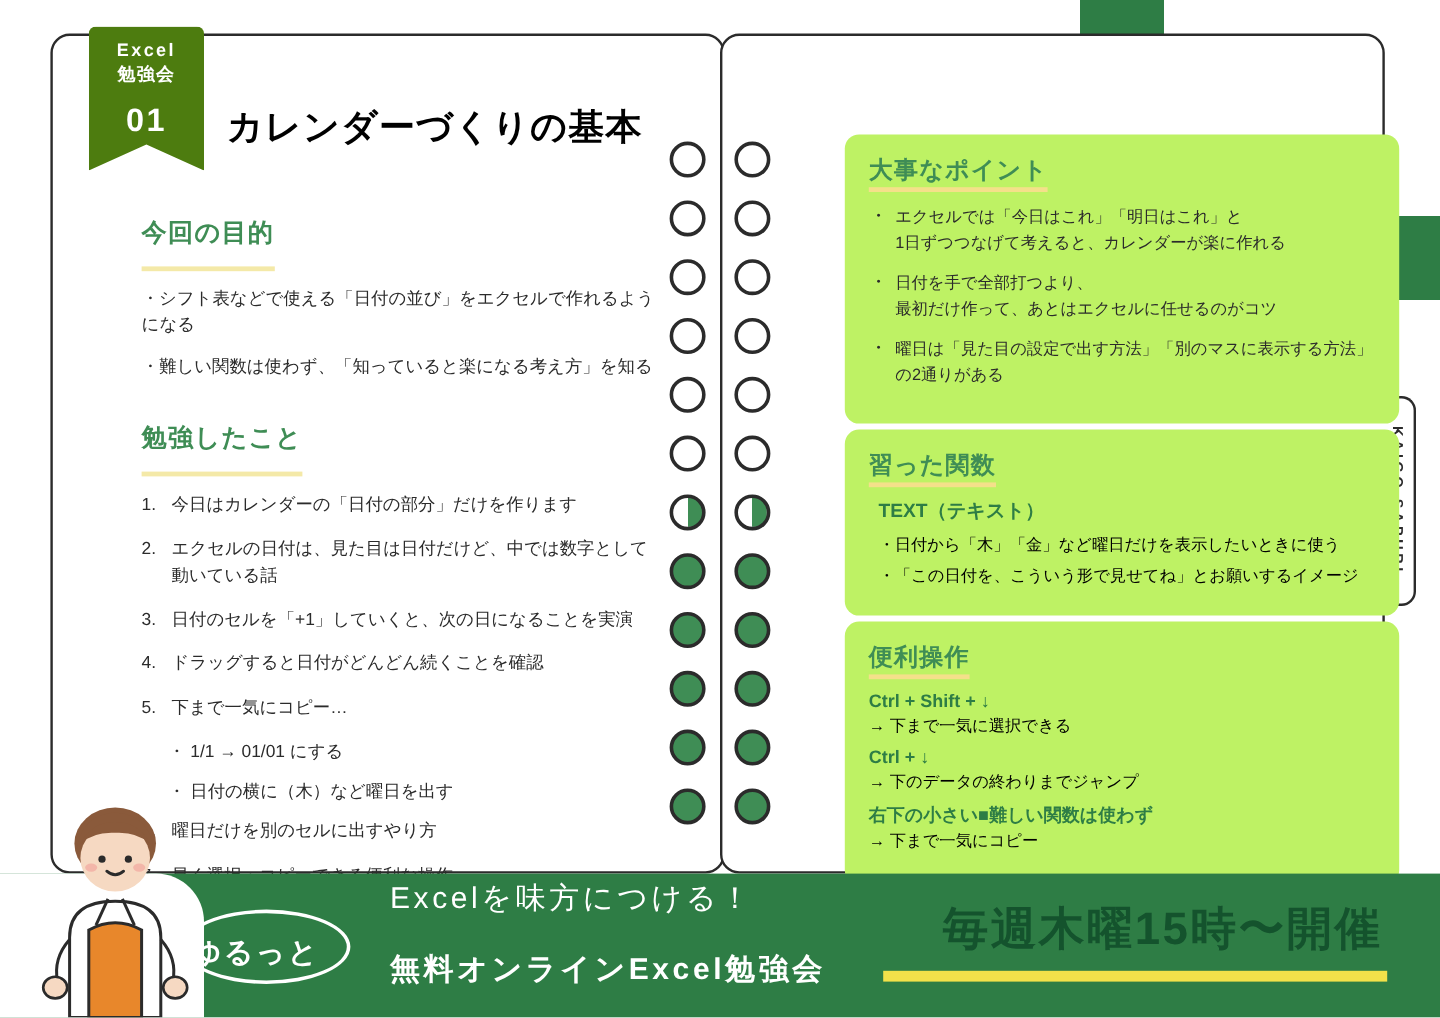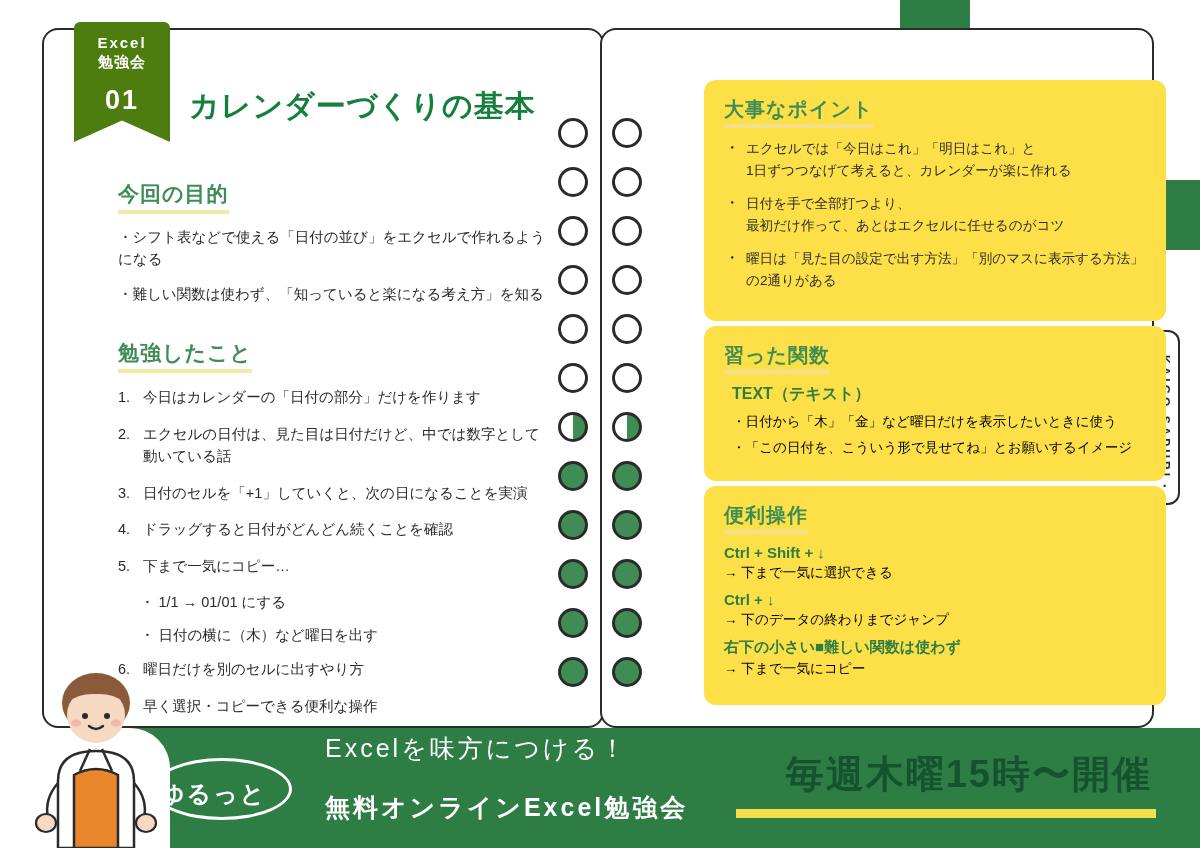--- a/index.html
+++ b/index.html
@@ -98,34 +98,34 @@
     border-radius: 6px 6px 0 0;
   }
   .ribbon .r1 { font-size: 15px; font-weight: bold; letter-spacing: 2px; }
   .ribbon .r2 { font-size: 15px; font-weight: bold; letter-spacing: 1px; margin-top: 2px; }
   .ribbon .r3 { font-size: 27px; font-weight: bold; letter-spacing: 2px; margin-top: 13px; }
 
   .left-title {
     position: absolute;
     left: 145px; top: 56px;
     font-size: 30px; font-weight: bold;
-    color: #15803d;
+    color: #000000;
     letter-spacing: 1px;
   }
 
   .sec-head {
     color: #3f8d55;
     font-size: 21px;
     font-weight: bold;
     letter-spacing: 1px;
   }
   .sec-head-underline {
     display: inline-block;
     border-bottom: 4px solid #f4e9a8;
-    padding-bottom: 2px;
+    padding-bottom: 14px;
   }
 
   .left-body {
     position: absolute;
     left: 74px; top: 150px;
     width: 430px;
     color: #2b2b2b;
   }
   .bullet-line {
     font-size: 14.5px;
@@ -146,23 +146,24 @@
   .sub-list { margin-top: 13px; margin-left: 22px; }
   .sub-list .sub-item { font-size: 14.5px; margin-bottom: 14px; }
 
   
   .rp {
     position: absolute;
     left: 662px;
     width: 462px;
   }
   .card {
-    background: #fde047;
+    background: #bef264;
     border-radius: 12px;
     padding: 16px 20px 18px 20px;
+    margin-top: 32px;
   }
   .card h3 {
     color: #3f8d55;
     font-size: 20px;
     font-weight: bold;
     letter-spacing: 1px;
     margin-bottom: 10px;
   }
   .card .hl { border-bottom: 4px solid #f4e08a; display: inline-block; padding-bottom: 1px; }
   .card p {

